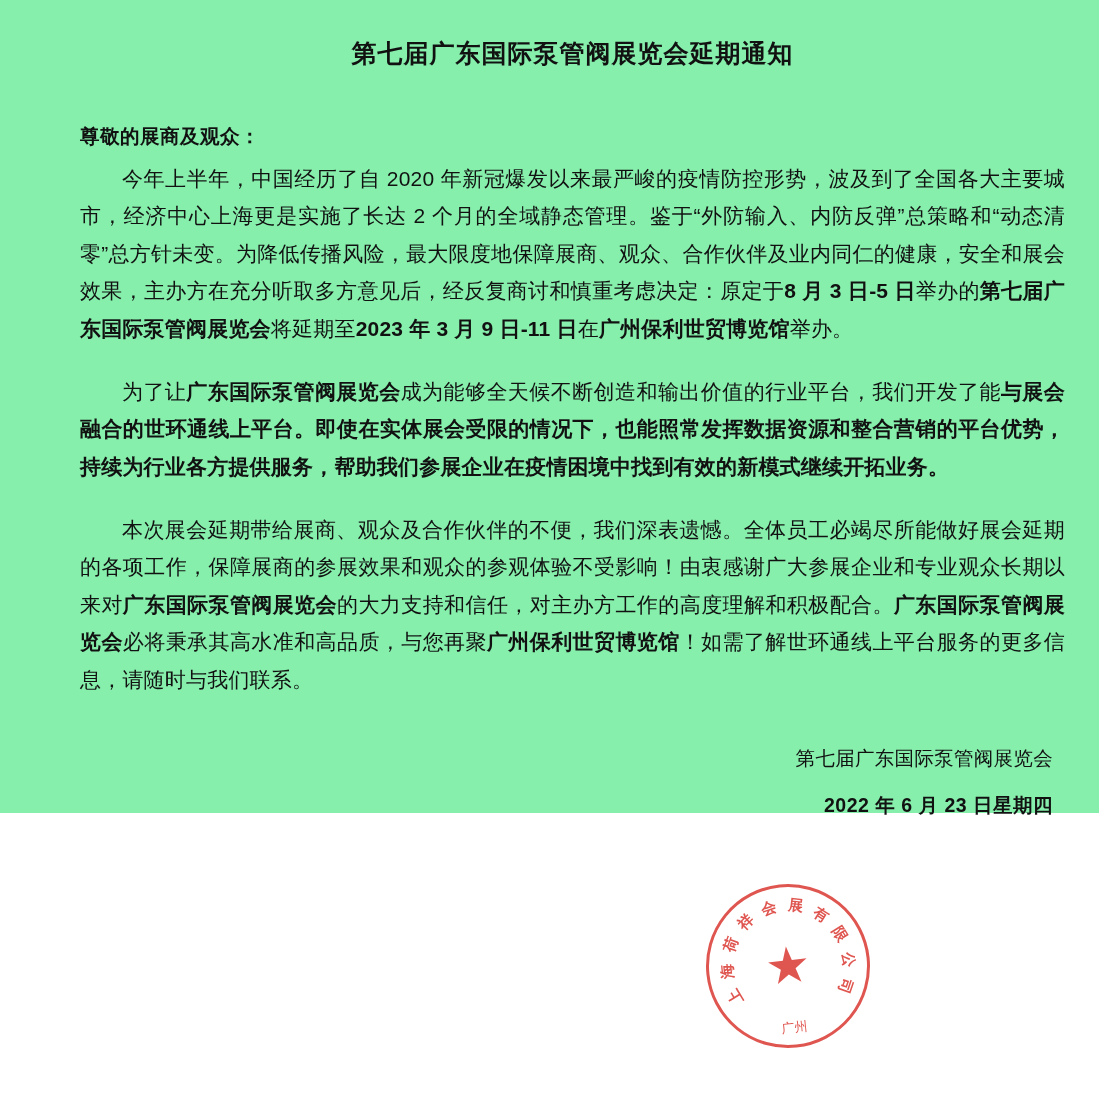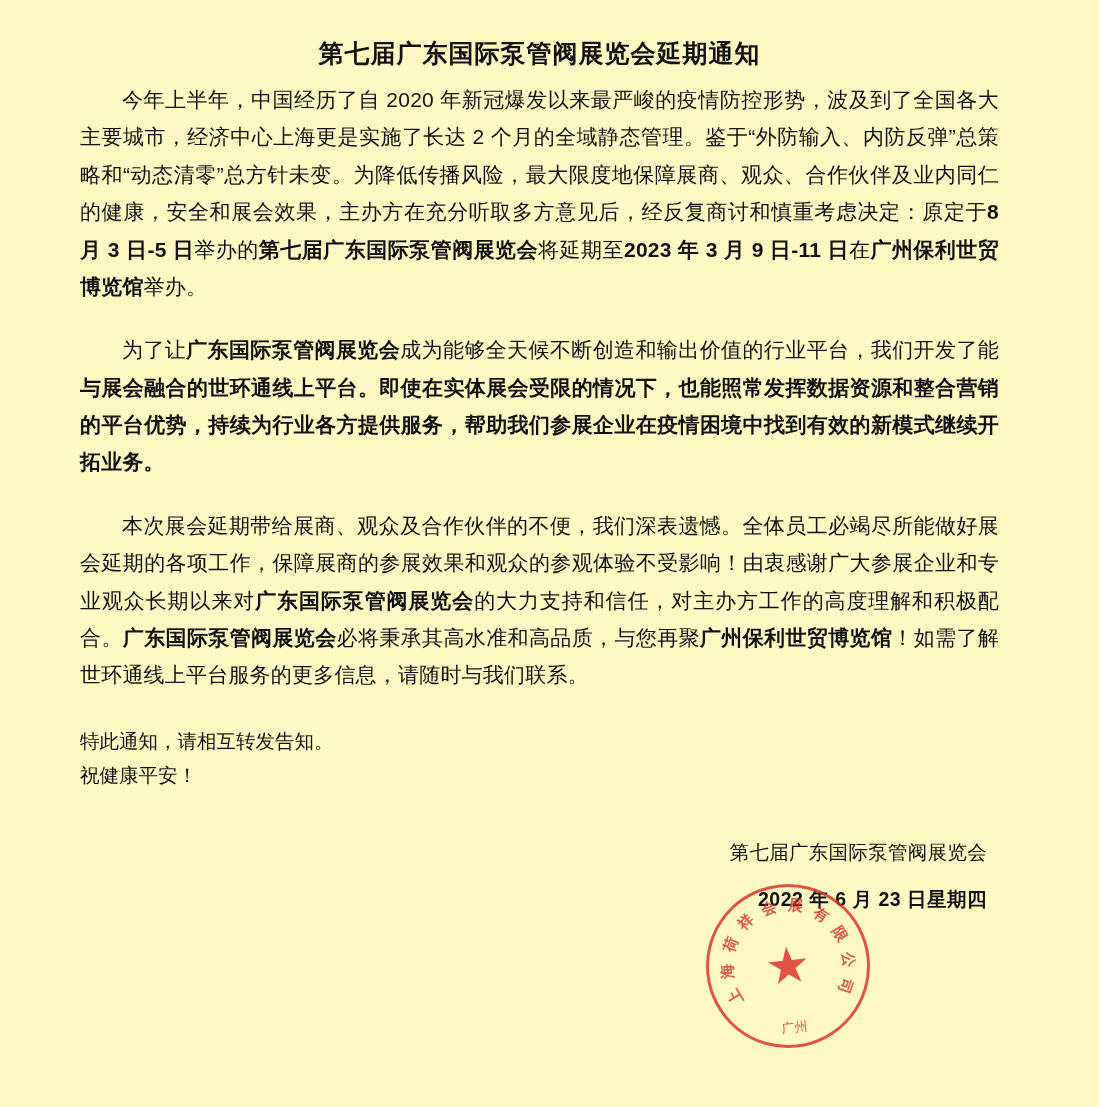--- a/index.html
+++ b/index.html
@@ -11,24 +11,24 @@
     width: 1099px;
     height: 1107px;
     font-family: "Liberation Serif", "DejaVu Serif", serif;
     color: #111111;
     position: relative;
     overflow: hidden;
   }
   .page {
     position: relative;
     width: 1099px;
-    height: 1107px;
-    background: #fef9c3;
+    height: 813px;
+    background: #86efac;
     box-sizing: border-box;
-    padding: 28px 100px 0 80px;
+    padding: 28px 34px 0 80px;
   }
   .doc-title {
     text-align: center;
     font-size: 25px;
     font-weight: bold;
     letter-spacing: 1px;
     margin: 8px 0 0 0;
     line-height: 1.4;
     font-family: "Liberation Sans", "DejaVu Sans", sans-serif;
   }
@@ -143,29 +143,26 @@
     font-family: "Liberation Sans", "DejaVu Sans", sans-serif;
   }
 </style>
 </head>
 <body>
 
 <div class="page">
 
   <div class="doc-title">第七届广东国际泵管阀展览会延期通知</div>
 
+  <div class="salutation">尊敬的展商及观众：</div>
 
   <p class="body-par indent"><span>今年上半年，中国经历了自 2020 年新冠爆发以来最严峻的疫情防控形势，波及到了全国各大主要城市，经济中心上海更是实施了长达 2 个月的全域静态管理。鉴于“外防输入、内防反弹”总策略和“动态清零”总方针未变。为降低传播风险，最大限度地保障展商、观众、合作伙伴及业内同仁的健康，安全和展会效果，主办方在充分听取多方意见后，经反复商讨和慎重考虑决定：原定于</span><b>8 月 3 日-5 日</b><span>举办的</span><b>第七届广东国际泵管阀展览会</b><span>将延期至</span><b>2023 年 3 月 9 日-11 日</b><span>在</span><b>广州保利世贸博览馆</b><span>举办。</span></p>
   <p class="body-par indent gap"><span>为了让</span><b>广东国际泵管阀展览会</b><span>成为能够全天候不断创造和输出价值的行业平台，我们开发了能</span><b>与展会融合的世环通线上平台。即使在实体展会受限的情况下，也能照常发挥数据资源和整合营销的平台优势，持续为行业各方提供服务，帮助我们参展企业在疫情困境中找到有效的新模式继续开拓业务。</b></p>
   <p class="body-par indent gap"><span>本次展会延期带给展商、观众及合作伙伴的不便，我们深表遗憾。全体员工必竭尽所能做好展会延期的各项工作，保障展商的参展效果和观众的参观体验不受影响！由衷感谢广大参展企业和专业观众长期以来对</span><b>广东国际泵管阀展览会</b><span>的大力支持和信任，对主办方工作的高度理解和积极配合。</span><b>广东国际泵管阀展览会</b><span>必将秉承其高水准和高品质，与您再聚</span><b>广州保利世贸博览馆</b><span>！如需了解世环通线上平台服务的更多信息，请随时与我们联系。</span></p>
 
-  <div class="closing">
-    <div>特此通知，请相互转发告知。</div>
-    <div>祝健康平安！</div>
-  </div>
 
   <div class="signature">
     <div class="line-org">第七届广东国际泵管阀展览会</div>
     <div class="line-date">2022 年 6 月 23 日星期四</div>
   </div>
 
   <div class="seal">
     <div class="seal-inner"></div>
     <div class="seal-text">
         <span style="transform: rotate(-205deg) translate(62px, 0px) rotate(90deg) translate(-7px, -8px);">上</span>

